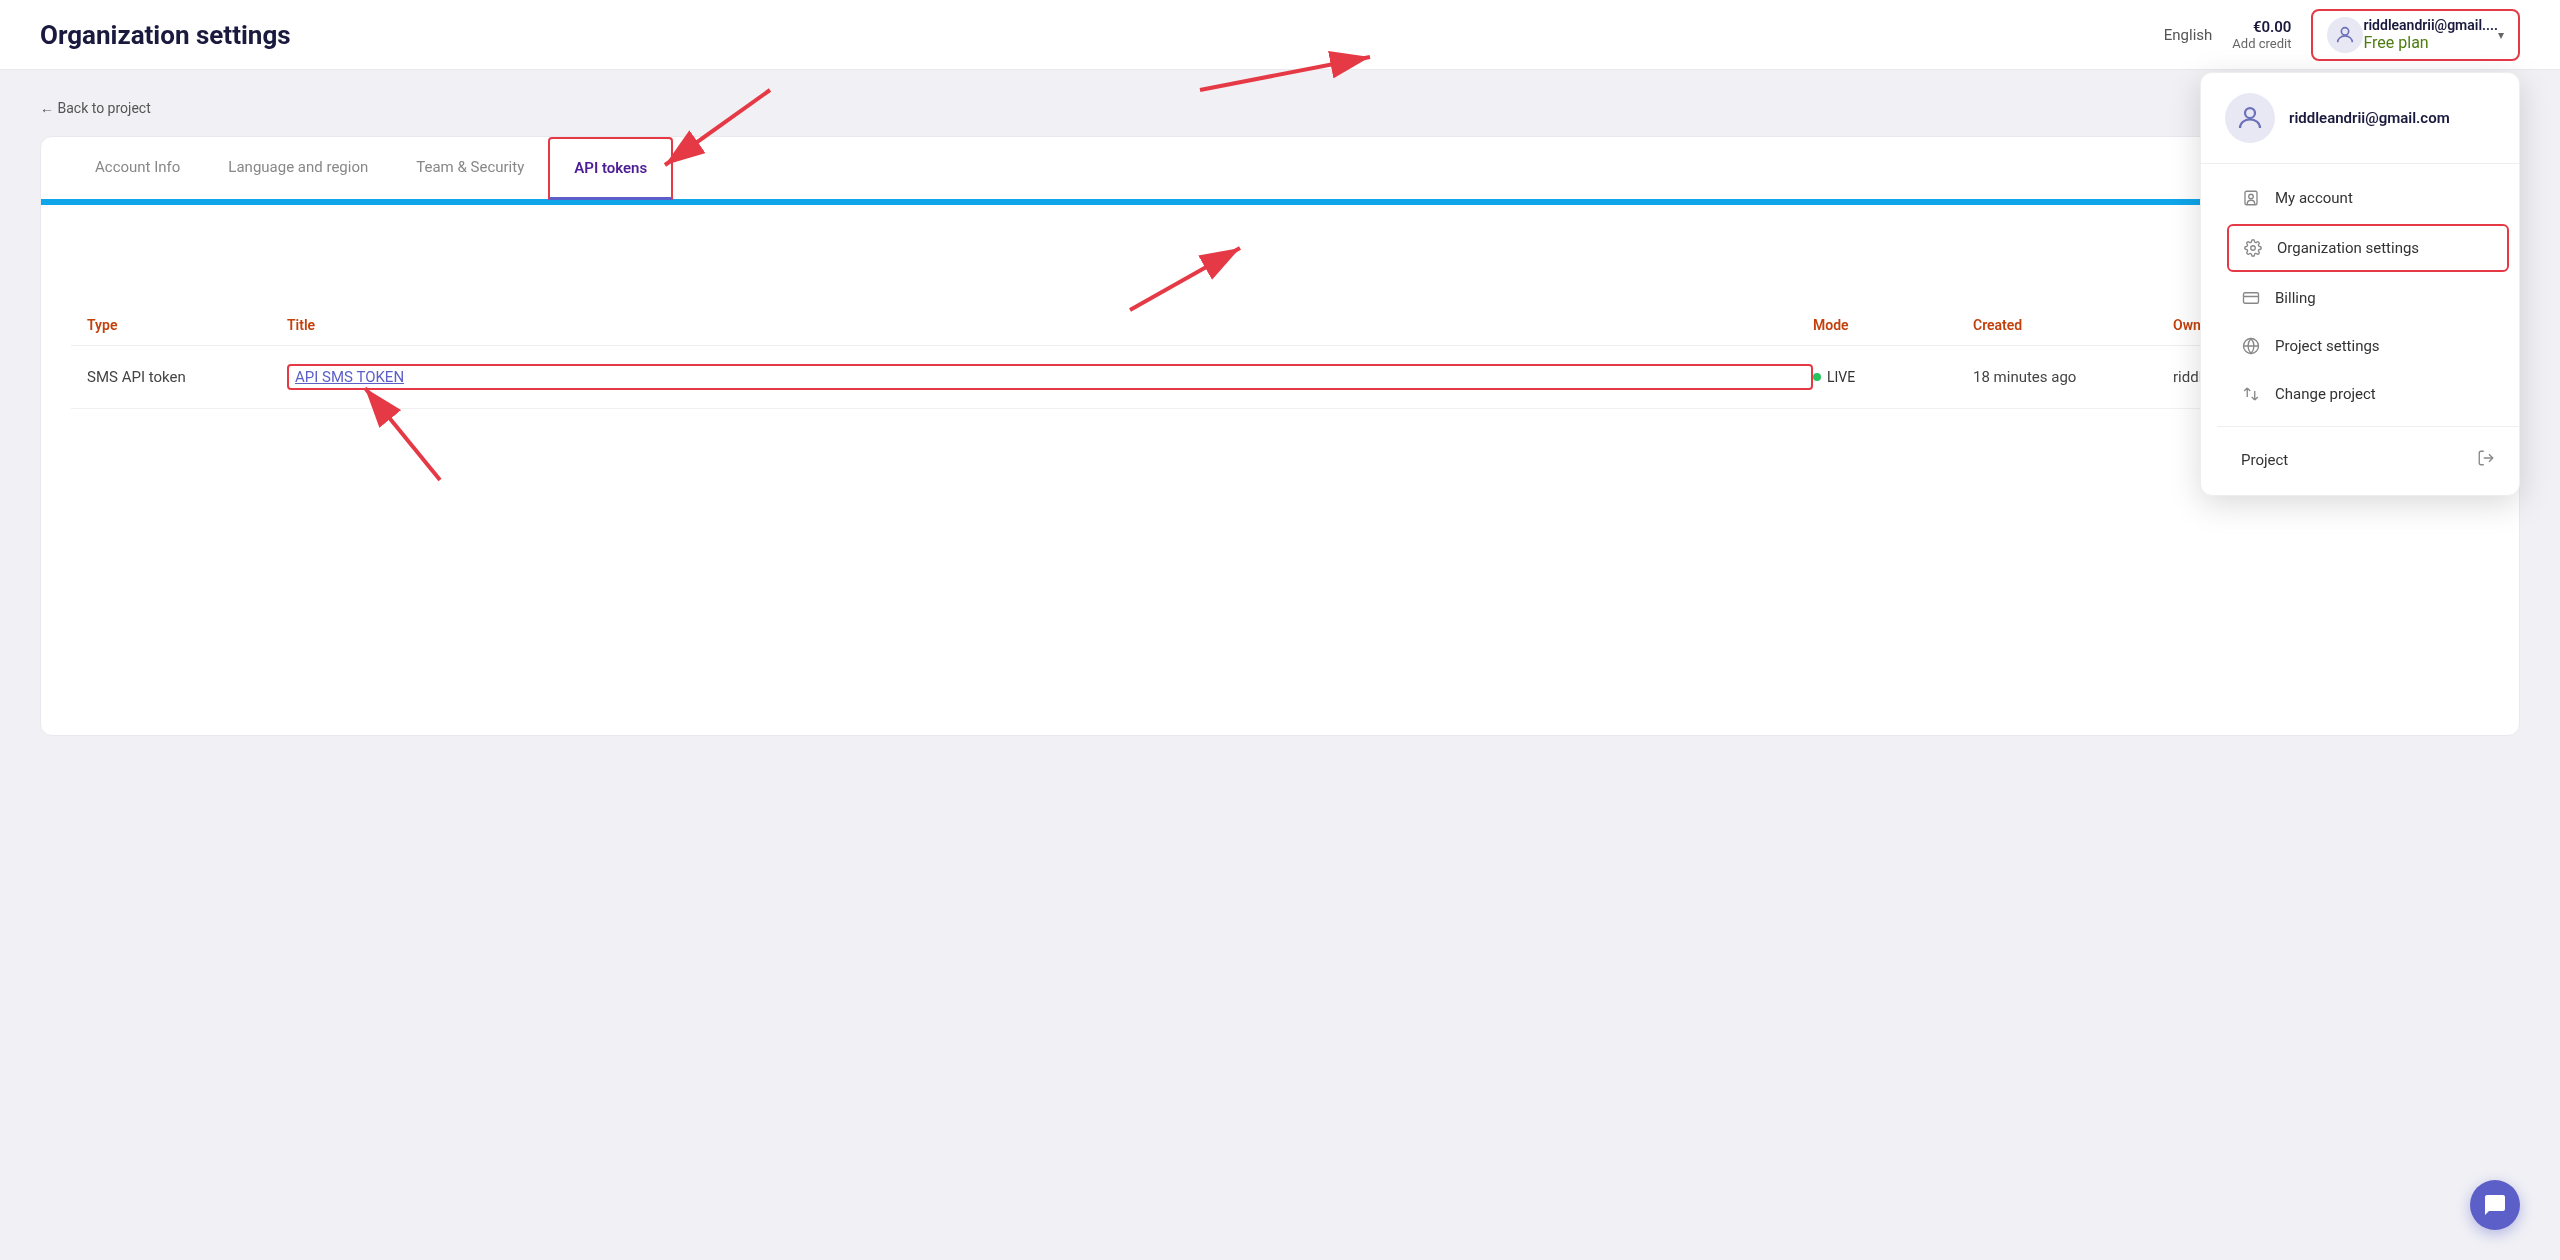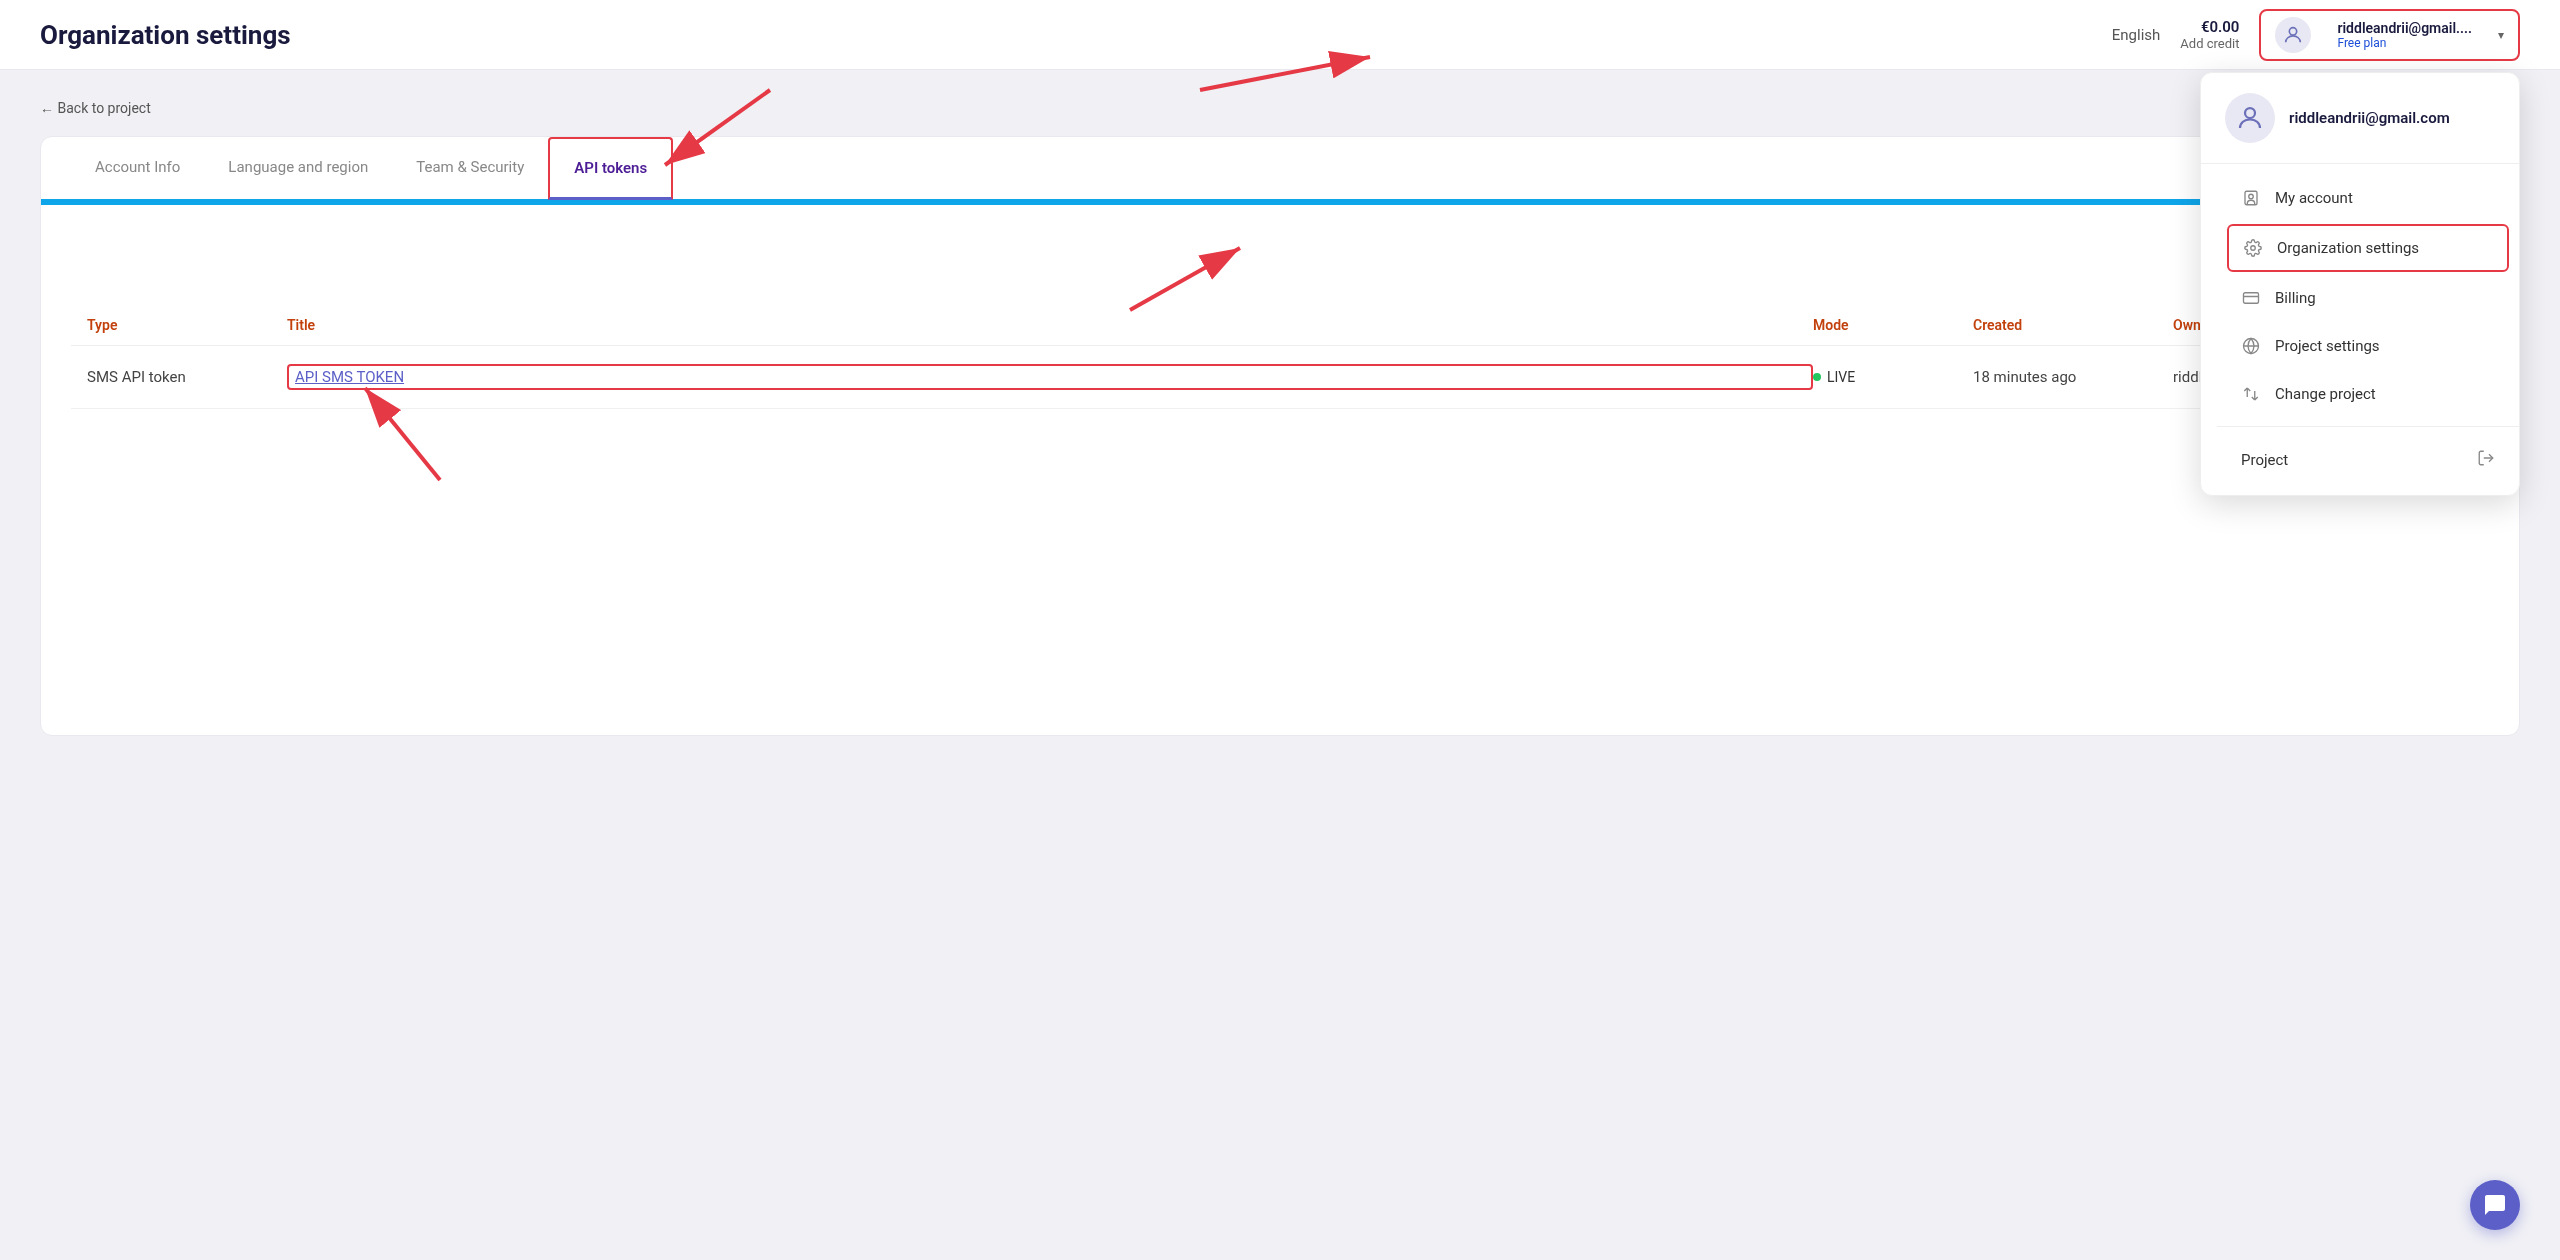--- a/index.html
+++ b/index.html
@@ -48,21 +48,21 @@
       font-size: 15px;
       color: #1a1a3e;
     }
     .credit-add {
       font-size: 13px;
       color: #666;
     }
     .user-menu-btn {
       display: flex;
       align-items: center;
-      gap: 26px;
+      gap: 0;
       border: 2px solid #e63946;
       border-radius: 8px;
       padding: 6px 14px;
       cursor: pointer;
       background: #fff;
     }
     .user-avatar-circle {
       width: 36px;
       height: 36px;
       border-radius: 50%;
@@ -75,22 +75,22 @@
     }
     .user-info-text {
       text-align: left;
     }
     .user-email {
       font-size: 14px;
       font-weight: 600;
       color: #1a1a3e;
     }
     .user-plan {
-      font-size: 12px;
-      color: #1d4ed8;
+      font-size: 16px;
+      color: #4d7c0f;
     }
     .chevron-icon {
       color: #666;
       font-size: 12px;
     }
 
     
     .page-wrapper {
       padding: 30px 40px;
     }

